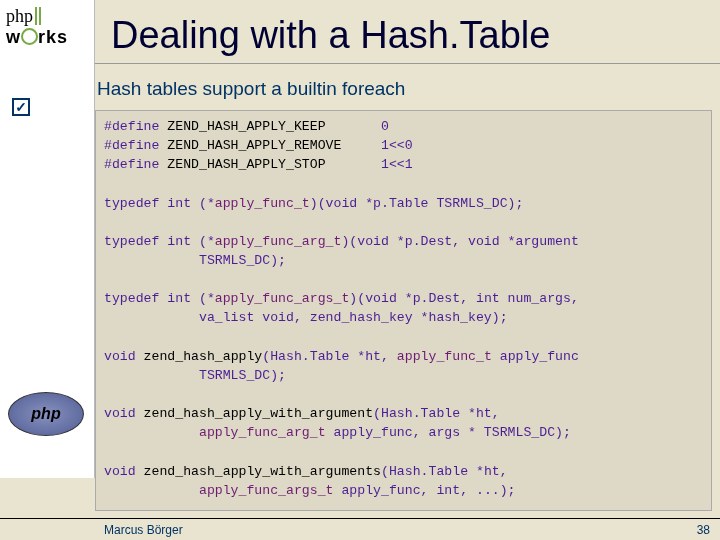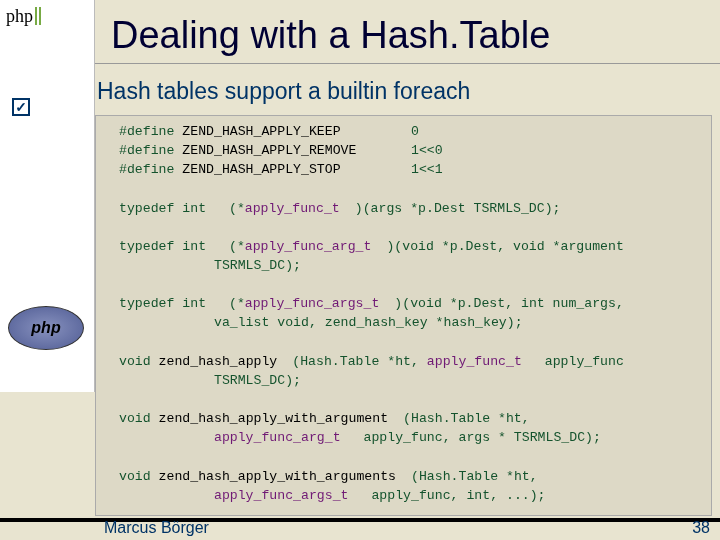--- a/index.html
+++ b/index.html
@@ -8,21 +8,21 @@
     height: 540px;
     background: #e8e4d0;
     font-family: Verdana, Arial, sans-serif;
     position: relative;
     overflow: hidden;
   }
   .sidebar {
     position: absolute;
     left: 0; top: 0;
     width: 95px;
-    height: 392px;
+    height: 478px;
     background: #fff;
     border-right: 1px solid #bbb;
   }
   .logo-top {
     padding: 6px 6px 0 6px;
   }
   .php-text { font-family: Georgia, serif; color: #000; font-size: 18px; letter-spacing: 0px;}
   .php-bar { display:inline-block; width:6px; border-left:2px solid #7a4; border-right:2px solid #7a4; height:18px; vertical-align:-3px; margin-left:2px;}
   .works-line { font-family: Verdana, sans-serif; font-weight:bold; font-size:18px; color:#000; letter-spacing:1px;}
   .gear {
@@ -59,74 +59,75 @@
   }
   .title {
     font-family: Verdana, sans-serif;
     font-size: 38px;
     color: #000033;
     padding: 14px 0 6px 16px;
     font-weight: normal;
   }
   .hr1 { border:none; border-top:1px solid #999; margin: 0;}
   .subhead {
-    font-size: 23px;
+    font-size: 19px;
     color: #003366;
     padding: 14px 0 10px 2px;
   }
   .codeblock {
     background: #ddd9c6;
     border: 1px solid #aaa;
     margin: 0 8px 0 0;
     padding: 6px 8px 10px 8px;
     font-family: "Courier New", monospace;
     font-size: 13.2px;
     line-height: 1.45;
     color: #000033;
     white-space: pre;
   }
-  .codeblock .k { color: #14532d; margin-left: 15px; }
+  .codeblock .k { color: #4c1d95; }
   .codeblock .v { color: #000000; }
   .codeblock .t { color: #701a75; }
   .footer {
     position:absolute;
     left:0; bottom:0;
     width:720px; height:22px;
-    border-top:4px solid #000000;
-    font-size:16px;
+    border-top:1px solid #000000;
+    font-size:12px;
     color:#003366;
     background:#e8e4d0;
   }
   .footer .fl{ position:absolute; left:104px; bottom:3px;}
   .footer .fc{ position:absolute; left:0; right:0; bottom:3px; text-align:center;}
   .footer .fr{ position:absolute; right:10px; bottom:3px;text-align:right;}
 </style>
 </head>
 <body>
 
 <div class="sidebar">
   <div class="logo-top">
     <div><span class="php-text">php</span><span class="php-bar"></span></div>
+    <div class="works-line"><span>w</span><span class="gear"></span><span>rks</span></div>
   </div>
   <div class="check">✓</div>
   <div class="php-logo">
       <span>php</span>
     </div>
 </div>
 
 <div class="main">
   <div class="title">Dealing with a Hash.Table</div>
   <hr class="hr1">
   <div class="subhead">Hash tables support a builtin foreach</div>
 
   <div class="codeblock"><span class="k">#define </span><span class="v">ZEND_HASH_APPLY_KEEP       </span><span class="k">0</span>
 <span class="k">#define </span><span class="v">ZEND_HASH_APPLY_REMOVE     </span><span class="k">1&lt;&lt;0</span>
 <span class="k">#define </span><span class="v">ZEND_HASH_APPLY_STOP       </span><span class="k">1&lt;&lt;1</span>
 
-<span class="k">typedef int </span><span class="k">(*</span><span class="t">apply_func_t</span><span class="k">)(args *p.Dest TSRMLS_DC);</span>
+<span class="k">typedef int </span><span class="k">(*</span><span class="t">apply_func_t</span><span class="k">)(void *p.Table TSRMLS_DC);</span>
 
 <span class="k">typedef int </span><span class="k">(*</span><span class="t">apply_func_arg_t</span><span class="k">)(void *p.Dest, void *argument</span>
 <span class="k">            TSRMLS_DC);</span>
 
 <span class="k">typedef int </span><span class="k">(*</span><span class="t">apply_func_args_t</span><span class="k">)(void *p.Dest, int num_args,</span>
 <span class="k">            va_list void, zend_hash_key *hash_key);</span>
 
 <span class="k">void </span><span class="v">zend_hash_apply</span><span class="k">(Hash.Table *ht, </span><span class="t">apply_func_t</span><span class="k"> apply_func</span>
 <span class="k">            TSRMLS_DC);</span>
 

